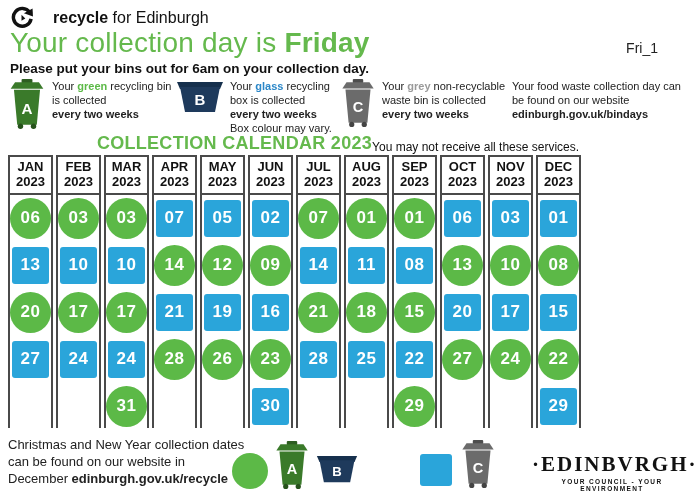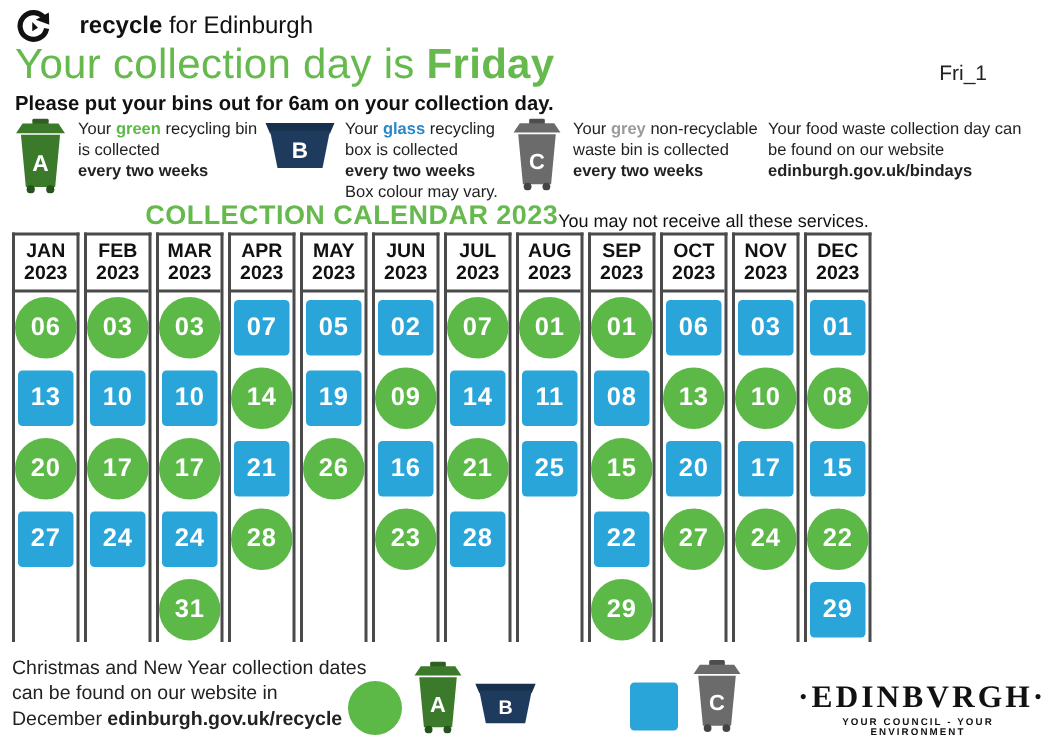--- a/index.html
+++ b/index.html
@@ -226,20 +226,23 @@
       </div>
       <div class="month-column">
         <div class="month-header">
           <div>MAY</div>
           <div>2023</div>
         </div>
         <div class="slot">
           <div class="badge blue">05</div>
         </div>
         <div class="slot">
+          <div class="badge green">12</div>
+        </div>
+        <div class="slot">
           <div class="badge blue">19</div>
         </div>
         <div class="slot">
           <div class="badge green">26</div>
         </div>
         <div class="slot"></div>
       </div>
       <div class="month-column">
         <div class="month-header">
           <div>JUN</div>
@@ -250,20 +253,23 @@
         </div>
         <div class="slot">
           <div class="badge green">09</div>
         </div>
         <div class="slot">
           <div class="badge blue">16</div>
         </div>
         <div class="slot">
           <div class="badge green">23</div>
         </div>
+        <div class="slot">
+          <div class="badge blue">30</div>
+        </div>
       </div>
       <div class="month-column">
         <div class="month-header">
           <div>JUL</div>
           <div>2023</div>
         </div>
         <div class="slot">
           <div class="badge green">07</div>
         </div>
         <div class="slot">
@@ -280,20 +286,23 @@
       <div class="month-column">
         <div class="month-header">
           <div>AUG</div>
           <div>2023</div>
         </div>
         <div class="slot">
           <div class="badge green">01</div>
         </div>
         <div class="slot">
           <div class="badge blue">11</div>
+        </div>
+        <div class="slot">
+          <div class="badge green">18</div>
         </div>
         <div class="slot">
           <div class="badge blue">25</div>
         </div>
         <div class="slot"></div>
       </div>
       <div class="month-column">
         <div class="month-header">
           <div>SEP</div>
           <div>2023</div>

